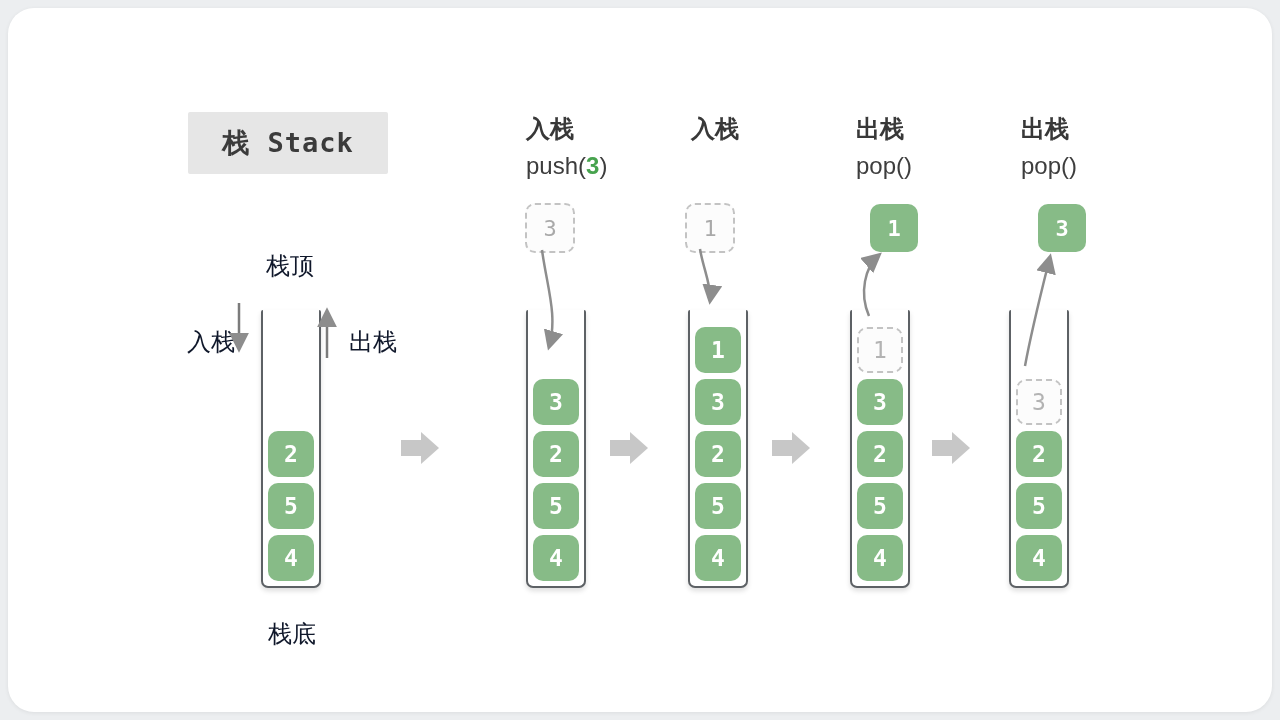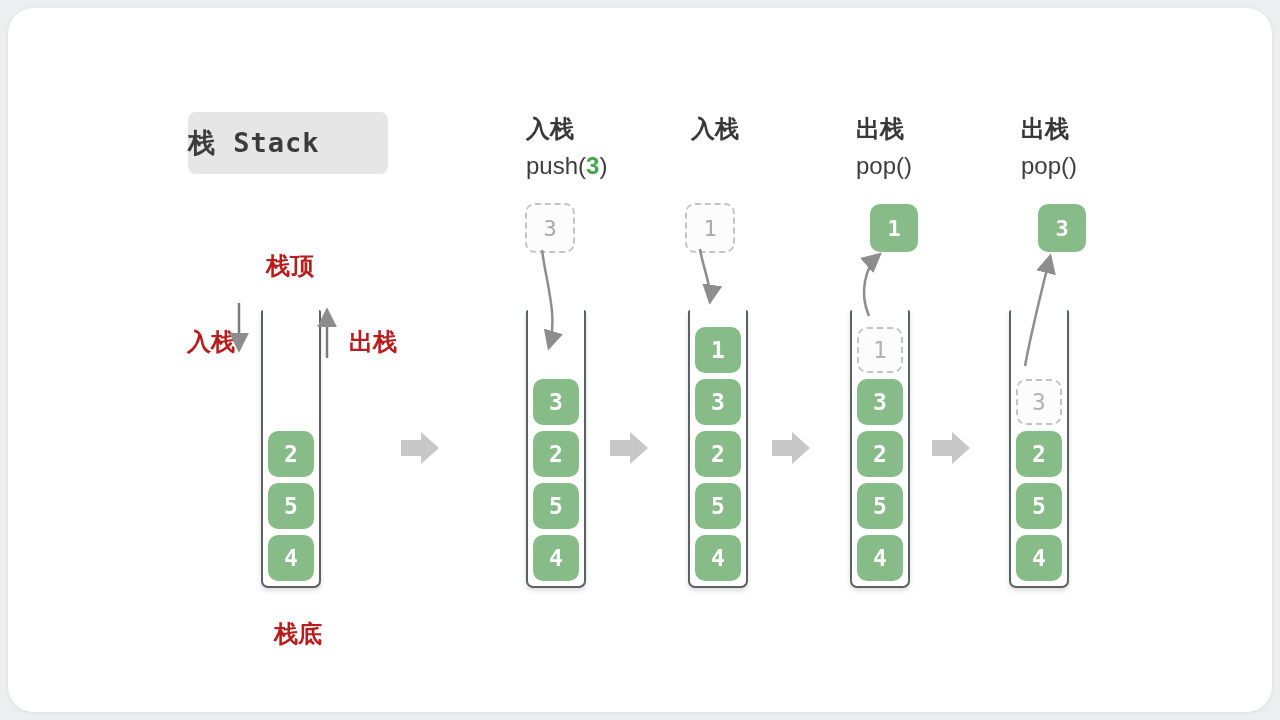--- a/index.html
+++ b/index.html
@@ -9,22 +9,22 @@
     font-family:"DejaVu Sans","Liberation Sans",sans-serif;
     position:relative; overflow:hidden;
   }
   .card {
     position:absolute; left:8px; top:8px; width:1264px; height:704px;
     background:#ffffff; border-radius:26px;
     box-shadow:0 1px 4px rgba(0,0,0,.07);
   }
   .title-box {
     position:absolute; left:180px; top:104px; width:200px; height:62px;
-    background:#e6e6e6; border-radius:8px;
-    display:flex; align-items:center; justify-content:flex-start;
+    background:#e6e6e6; border-radius:2px;
+    display:flex; align-items:center; justify-content:center;
     font-family:"DejaVu Sans Mono","Liberation Mono",monospace;
     font-size:27px; font-weight:700; color:#3b3b3b; letter-spacing:1px;
   }
   .op-label { position:absolute; top:103px; }
   .op-cn { font-size:24px; font-weight:700; color:#383838; line-height:36px; }
   .op-code {
     font-family:Liberation Sans, sans-serif;
     font-size:24px; color:#3d3d3d; line-height:37px;
   }
   .op-code .arg { color:#47a34e; font-weight:700; }
@@ -48,23 +48,23 @@
   .block {
     width:46px; height:46px; flex:0 0 46px; border-radius:10px;
     background:#87bb87; color:#ffffff;
     font-family:"DejaVu Sans Mono","Liberation Mono",monospace;
     font-size:23px; font-weight:700;
     display:flex; align-items:center; justify-content:center;
   }
   .block.ghost {
     background:#fcfcfc; border:2px dashed #c3c3c3; color:#b3b3b3; font-weight:500;
   }
-  .cn-label { position:absolute; font-size:24px; font-weight:700; color:#b91c1c; }
+  .cn-label { position:absolute; font-size:24px; font-weight:400; color:#0f172a; }
   .lbl-top    { left:258px; top:242px; }
-  .lbl-bottom { left:266px; top:610px;text-align:right; }
+  .lbl-bottom { left:260px; top:610px;text-align:right; }
   .lbl-push   { left:179px; top:318px; }
   .lbl-pop    { left:341px; top:318px; }
 
   .arrow-layer { position:absolute; left:0; top:0; width:1280px; height:720px; pointer-events:none; }
 
   .watermark {
     position:absolute; right:32px; bottom:18px;
     font-family:"DejaVu Sans Mono","Liberation Mono",monospace;
     font-size:16px; color:#c9ccce; letter-spacing:2px;
   }

